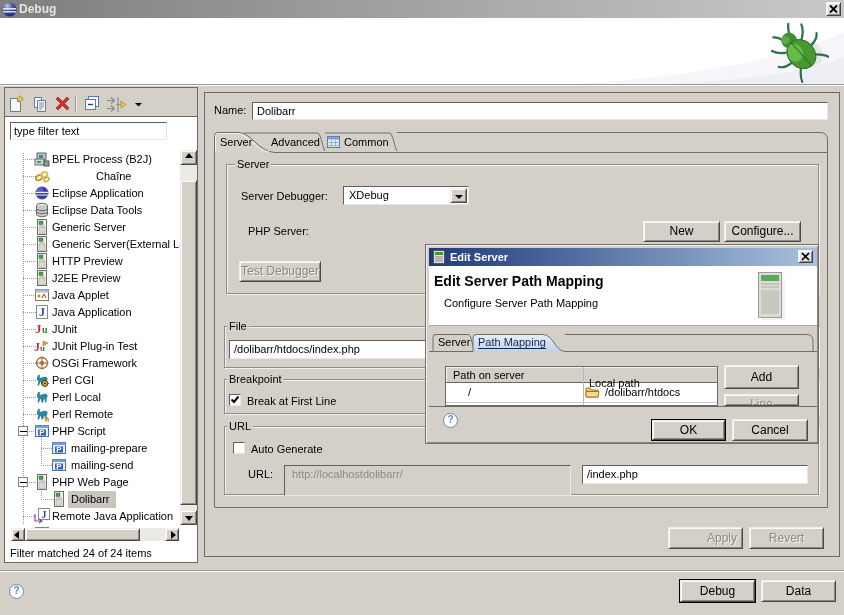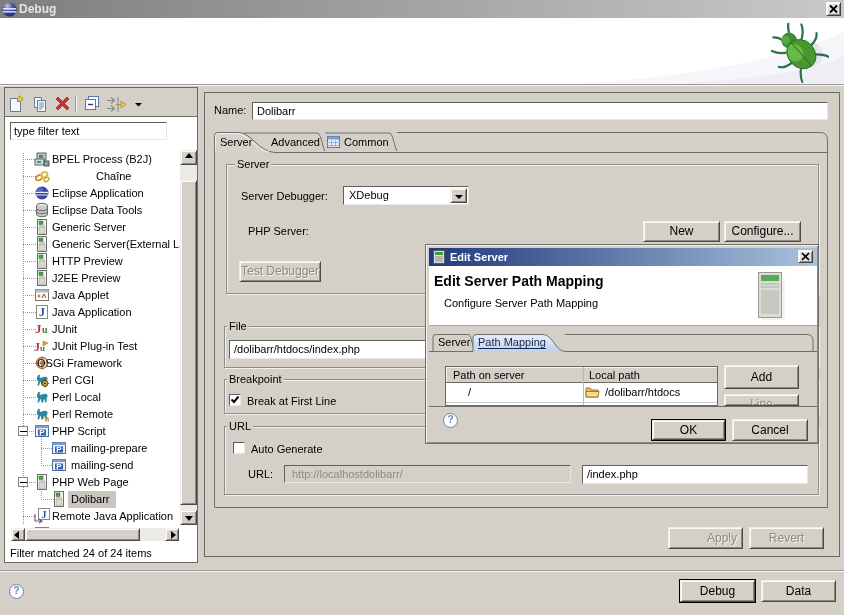--- a/index.html
+++ b/index.html
@@ -247,21 +247,21 @@
 <path d="M9,3 L14,5 L9,8 Z" fill="#e0a030" stroke="#a06810" stroke-width="0.5"></path>
           </svg></div>
 <div class="trow" style="left:47px;top:195px;">JUnit Plug-in Test</div>
 <div class="abs hdot" style="left:18px;top:220px;width:13px;height:1px;"></div>
 <div class="abs" style="left:29px;top:212px;width:16px;height:16px;"><svg width="16" height="16" viewBox="0 0 16 16">
 <circle cx="8" cy="8" r="5.5" fill="#faf6ee" stroke="#a06c2c" stroke-width="1.3"></circle>
 <circle cx="8" cy="8" r="1.8" fill="#c89058" stroke="#a06c2c" stroke-width="0.8"></circle>
 <line x1="8" y1="1.5" x2="8" y2="14.5" stroke="#a06c2c" stroke-width="1"></line>
 <line x1="1.5" y1="8" x2="14.5" y2="8" stroke="#a06c2c" stroke-width="1"></line>
           </svg></div>
-<div class="trow" style="left:32px;top:212px;text-align:right;">OSGi Framework</div>
+<div class="trow" style="left:47px;top:212px;text-align:right;">OSGi Framework</div>
 <div class="abs hdot" style="left:18px;top:237px;width:13px;height:1px;"></div>
 <div class="abs" style="left:29px;top:229px;width:16px;height:16px;"><svg width="16" height="16" viewBox="0 0 16 16">
             <path d="M3.4,13.5 L4.3,9.6 Q2.7,8.8 2.9,6.6 Q3.1,4.6 4.1,3.3 Q4.7,2.4 5.5,2.8 Q6.3,3.3 5.9,4.3 L5.5,5.3 Q6.7,6.1 8,5.7 Q9,4.3 10.4,4.9 Q12.6,4.3 13.4,6.1 Q14,7.7 12.8,8.9 L12.4,13.5 L11,13.5 L10.6,10.2 L9.8,10.2 L9.1,13.5 L7.5,13.5 L6.9,10.2 L6.1,10.2 L5.1,13.5 Z" fill="#2b87a0"></path>
             <circle cx="11" cy="11.5" r="3" fill="#e8b040" stroke="#504010"></circle>
             <circle cx="11" cy="11.5" r="1.1" fill="#504010"></circle>
             <g stroke="#504010" stroke-width="1">
               <line x1="11" y1="7.8" x2="11" y2="9"></line>
               <line x1="11" y1="14" x2="11" y2="15.2"></line>
               <line x1="7.3" y1="11.5" x2="8.5" y2="11.5"></line>
               <line x1="13.5" y1="11.5" x2="14.7" y2="11.5"></line>
@@ -419,21 +419,21 @@
         <path d="M1.5,4.5 L4,7 L8.5,1.5" fill="none" stroke="#000" stroke-width="2"></path>
       </svg>
   </div>
   <div class="abs" style="left:247px;top:395px;">Break at First Line</div>
 
   <fieldset class="abs grp" style="left:224px;top:426px;width:595px;height:69px;"></fieldset>
   <div class="abs grplabel" style="left:227px;top:420px;">URL</div>
   <div class="abs cb" style="left:233px;top:442px;"></div>
   <div class="abs" style="left:251px;top:443px;">Auto Generate</div>
   <div class="abs" style="left:248px;top:468px;">URL:</div>
-  <div class="abs" style="left:284px;top:465px;width:287px;height:18px;background:#d4d0c8;border:1px solid;border-color:#5f5f5f #e9e7e3 #e9e7e3 #5f5f5f;">
+  <div class="abs" style="left:284px;top:465px;width:287px;height:31px;background:#d4d0c8;border:1px solid;border-color:#5f5f5f #e9e7e3 #e9e7e3 #5f5f5f;">
     <div class="abs" style="left:7px;top:2px;color:#8e8a84;">http://localhostdolibarr/</div>
   </div>
   <div class="abs sunken" style="left:582px;top:465px;width:226px;height:19px;">
     <div class="abs" style="left:4px;top:2px;">/index.php</div>
   </div>
 
   <div class="abs" style="left:425px;top:244px;width:394px;height:200px;background:#d4d0c8;border:1px solid #72706c;box-shadow:inset 1px 1px 0 #f2f0ec, inset -1px -1px 0 #8a8880;">
 
     <div class="abs" style="left:3px;top:3px;width:388px;height:18px;background:linear-gradient(90deg,#20397c,#a9c2dd);"></div>
     <svg class="abs" style="left:7px;top:5px;" width="12" height="14" viewBox="0 0 12 14">
@@ -471,21 +471,21 @@
       <path d="M44,18.5 L44,4 Q44,1.5 48,1.5 L114,1.5 C124,1.5 126,18 136,18.5" fill="url(#seltab)" stroke="#6e6e6e"></path>
       <path d="M0,18.5 L44,18.5 M136,18.5 L388,18.5" fill="none" stroke="#6e6e6e"></path>
       <path d="M136,1.5 L378,1.5 Q384,1.5 384,8 L384,18" fill="none" stroke="#6e6e6e"></path>
     </svg>
     <div class="abs" style="left:12px;top:91px;">Server</div>
     <div class="abs" style="left:52px;top:91px;color:#16284e;border-bottom:1px solid #16284e;">Path Mapping</div>
 
     <div class="abs" style="left:19px;top:121px;width:273px;height:40px;background:#fff;border:1px solid #696969;"></div>
     <div class="abs" style="left:20px;top:122px;width:271px;height:16px;background:#d4d0c8;border-bottom:1px solid #696969;box-shadow:inset 1px 1px 0 #f4f2ee;"></div>
     <div class="abs" style="left:27px;top:124px;">Path on server</div>
-    <div class="abs" style="left:163px;top:124px;">Local path</div>
+    <div class="abs" style="left:163px;top:132px;">Local path</div>
     <div class="abs" style="left:157px;top:122px;width:1px;height:38px;background:#b8b8b8;"></div>
     <div class="abs" style="left:42px;top:141px;">/</div>
     <svg class="abs" style="left:159px;top:141px;" width="15" height="12" viewBox="0 0 15 12">
       <path d="M1,2 L5,2 L6.5,4 L13,4 L13,11 L1,11 Z" fill="#f0c060" stroke="#a07820"></path>
       <path d="M1,5.5 L14,5.5 L13,11 L1,11 Z" fill="#f8d890" stroke="#a07820"></path>
     </svg>
     <div class="abs" style="left:179px;top:141px;">/dolibarr/htdocs</div>
     <div class="abs" style="left:20px;top:157px;width:271px;height:1px;background:#c8c8c8;"></div>
 
     <div class="abs btn" style="left:298px;top:120px;width:75px;height:24px;line-height:22px;">Add</div>

